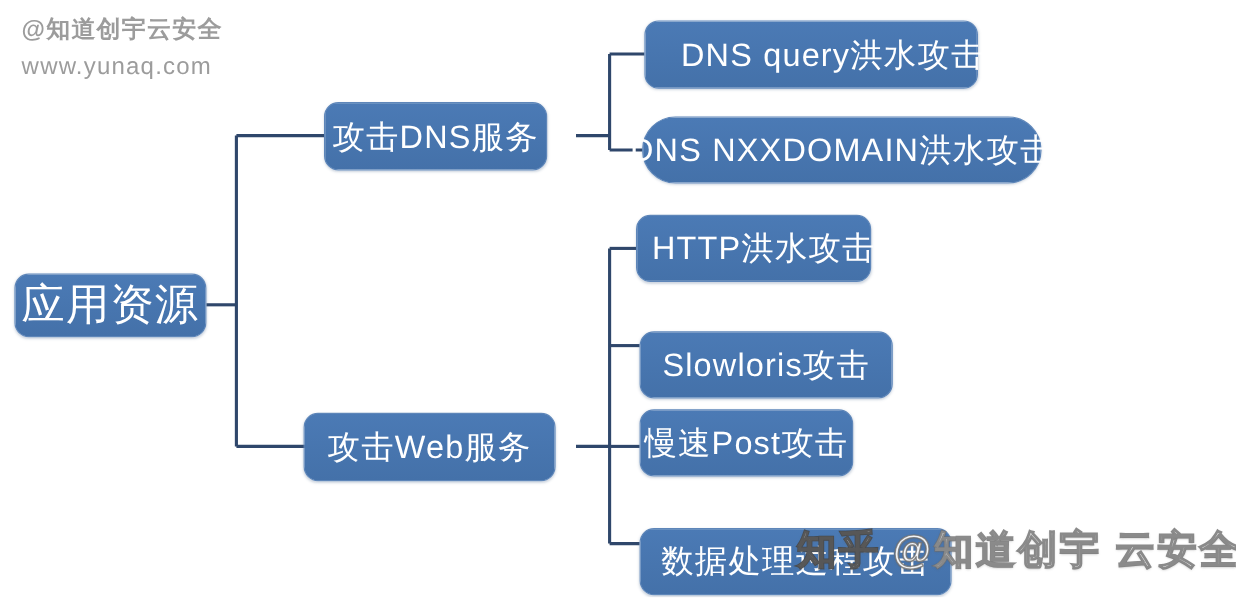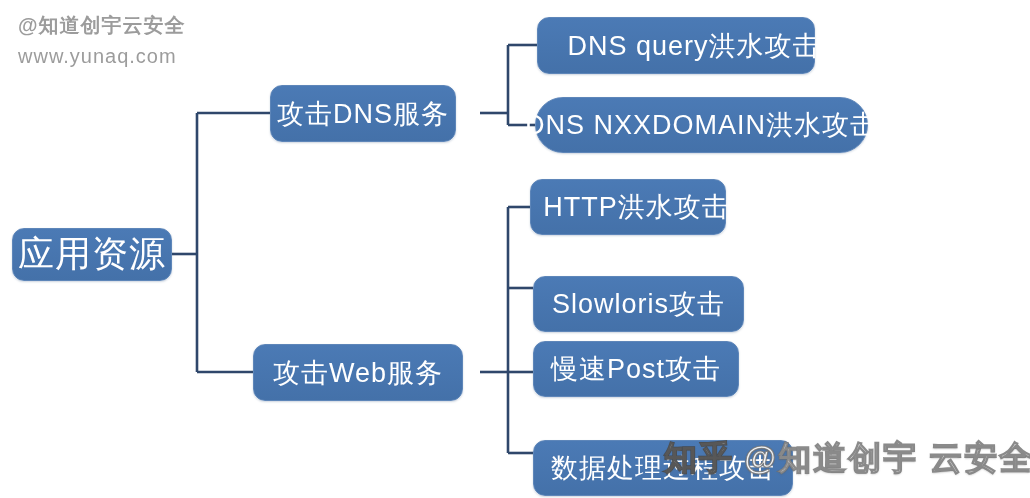--- a/index.html
+++ b/index.html
@@ -89,21 +89,21 @@
   <div class="node root" style="left:12px; top:228px; width:160px; height:53px;">应用资源</div>
 
   <div class="node" style="left:270px; top:85px; width:186px; height:57px;">攻击DNS服务</div>
   <div class="node" style="left:253px; top:344px; width:210px; height:57px;">攻击Web服务</div>
 
   <div class="node" style="left:537px; top:17px; width:278px; height:57px;padding-left:36px;">DNS query洪水攻击</div>
   <div class="node" style="left:535px; top:97px; width:333px; height:56px;border-radius:28px;">DNS NXXDOMAIN洪水攻击</div>
 
   <div class="node" style="left:530px; top:179px; width:196px; height:56px;padding-left:17px;">HTTP洪水攻击</div>
   <div class="node" style="left:533px; top:260px; width:211px; height:56px;margin-top:16px;">Slowloris攻击</div>
-  <div class="node" style="left:533px; top:341px; width:206px; height:56px;">慢速Post攻击</div>
+  <div class="node" style="left:533px; top:341px; width:178px; height:56px;">慢速Post攻击</div>
   <div class="node" style="left:533px; top:440px; width:260px; height:56px;">数据处理过程攻击</div>
 
   <div class="wm-top">
     <div class="l1">@知道创宇云安全</div>
     <div class="l2">www.yunaq.com</div>
   </div>
 
   <div class="wm-bottom">
     <span class="logo">知乎</span><span>@知道创宇 云安全</span>
   </div>

